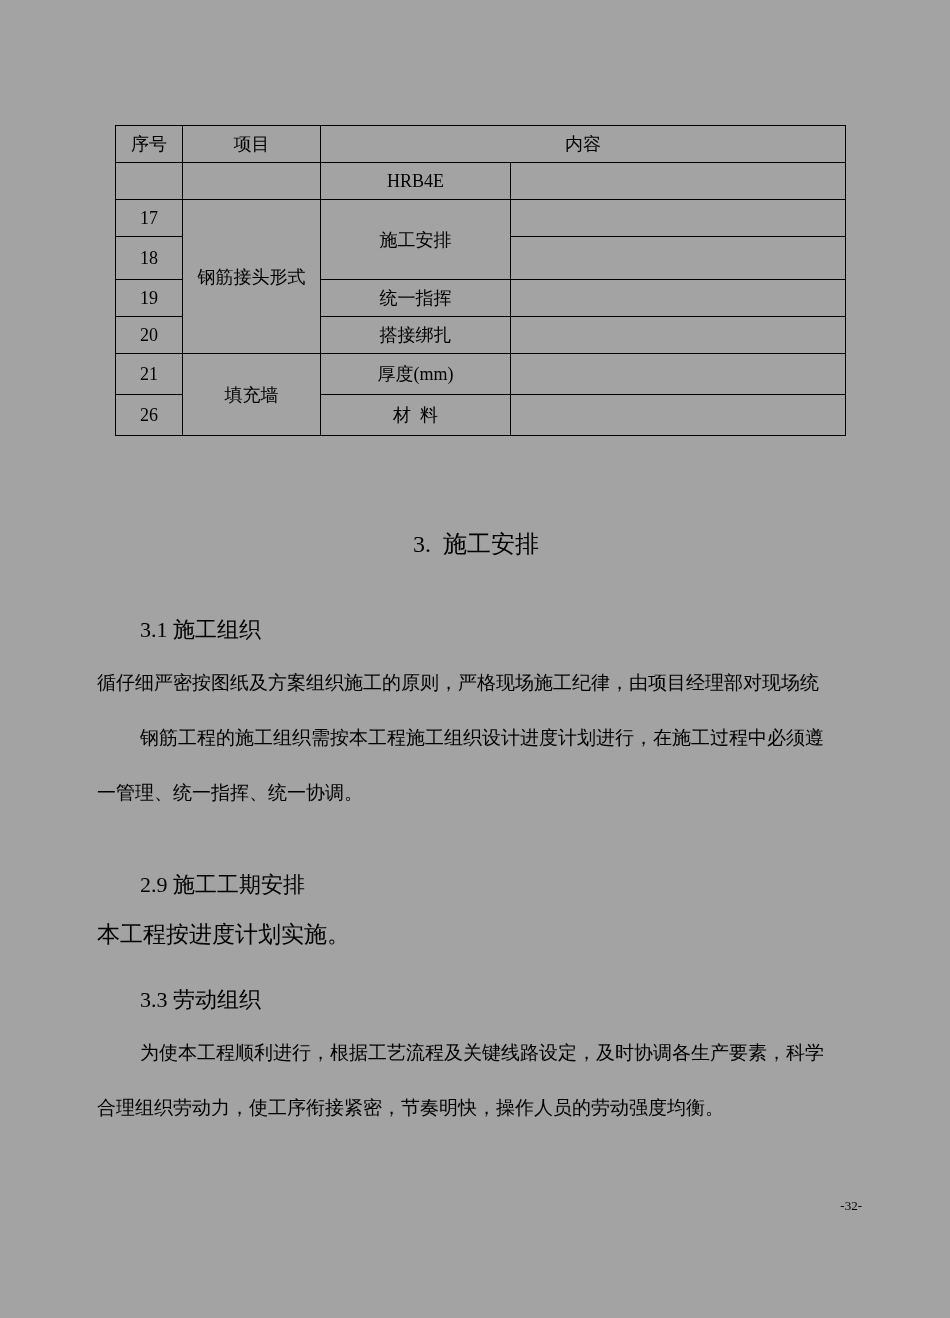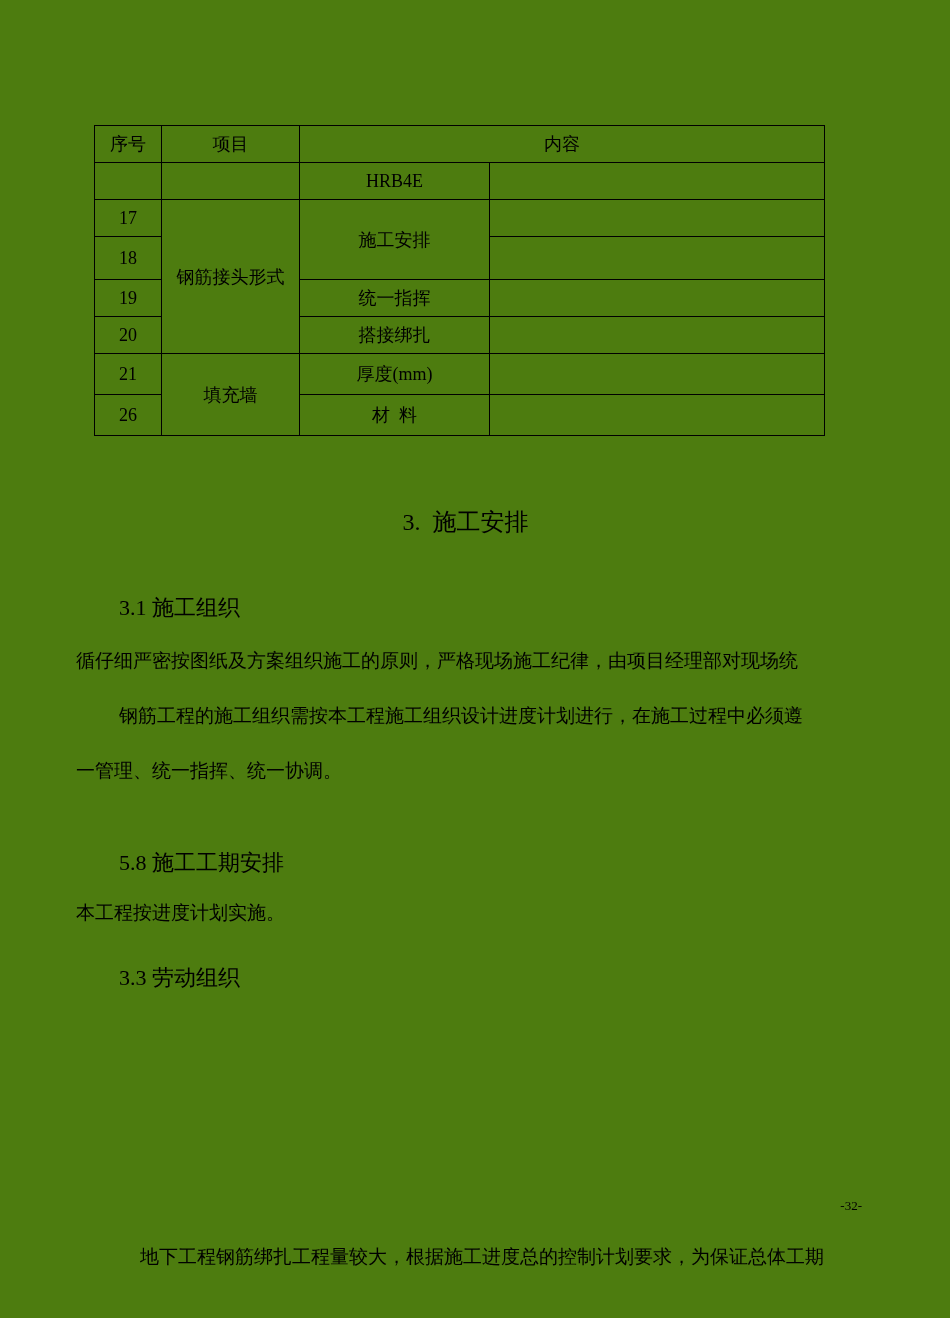--- a/index.html
+++ b/index.html
@@ -4,23 +4,23 @@
 <style>
   html, body {
     margin: 0;
     padding: 0;
     background: #ffffff;
   }
   .page {
     position: relative;
     width: 950px;
     height: 1318px;
-    background: #4d7c0f;
+    background: #a3a3a3;
     box-sizing: border-box;
-    padding: 125px 95px 0 76px;
+    padding: 125px 95px 0 97px;
     font-family: "Liberation Serif", "DejaVu Serif", serif;
     color: #000000;
     overflow: hidden;
   }
   table.doc-table {
     border-collapse: collapse;
     table-layout: fixed;
     margin-left: 18px;
     width: 730px;
   }
@@ -31,21 +31,21 @@
     font-size: 18px;
     padding: 0 2px;
     white-space: pre;
     overflow: hidden;
   }
   tr.row-std  td { height: 36px; }
   tr.row-tall td { height: 42px; }
   tr.row-med  td { height: 40px; }
 
   .heading1 {
-    margin-top: 70px;
+    margin-top: 92px;
     text-align: center;
     font-size: 24px;
     line-height: 32px;
     white-space: pre;
   }
   .heading2 {
     margin-top: 55px;
     padding-left: 43px;
     font-size: 22px;
     line-height: 30px;
@@ -55,21 +55,21 @@
   .heading2.h33 { margin-top: 35px; }
   .para {
     margin-top: 10px;
     font-size: 19px;
     line-height: 55px;
   }
   .para .line { white-space: pre; }
   .para .line.indent { padding-left: 43px; }
   .body-line {
     margin-top: 20px;
-    font-size: 19px;
+    font-size: 23px;
     line-height: 30px;
     white-space: pre;
   }
   .page-number {
     position: absolute;
     top: 1196px;
     right: 88px;
     font-size: 13px;
     line-height: 20px;
   }
@@ -143,24 +143,27 @@
   <div class="heading1">3.  施工安排</div>
 
   <div class="heading2">3.1 施工组织</div>
 
   <div class="para">
     <div class="line">循仔细严密按图纸及方案组织施工的原则，严格现场施工纪律，由项目经理部对现场统</div>
     <div class="line indent">钢筋工程的施工组织需按本工程施工组织设计进度计划进行，在施工过程中必须遵</div>
     <div class="line">一管理、统一指挥、统一协调。</div>
   </div>
 
-  <div class="heading2 h32">5.8 施工工期安排</div>
+  <div class="heading2 h32">2.9 施工工期安排</div>
 
   <div class="body-line">本工程按进度计划实施。</div>
 
   <div class="heading2 h33">3.3 劳动组织</div>
 
+  <div class="para">
+    <div class="line indent">为使本工程顺利进行，根据工艺流程及关键线路设定，及时协调各生产要素，科学</div>
+    <div class="line">合理组织劳动力，使工序衔接紧密，节奏明快，操作人员的劳动强度均衡。</div>
+  </div>
 
   <div class="page-number">-32-</div>
 
-  <div class="footer-line">地下工程钢筋绑扎工程量较大，根据施工进度总的控制计划要求，为保证总体工期</div>
 
 </div>
 
 </body></html>

